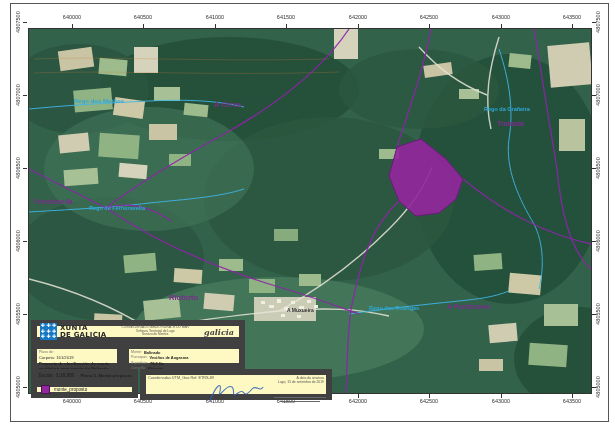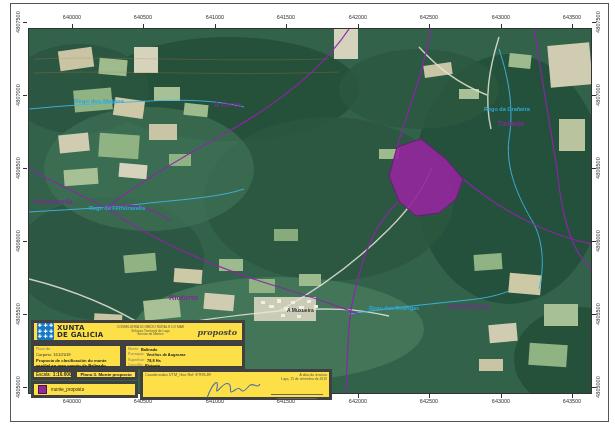--- a/index.html
+++ b/index.html
@@ -5,21 +5,21 @@
   html,body{margin:0;padding:0;background:#e8e8e8;}
   #stage{position:relative;width:615px;height:425px;background:#ffffff;overflow:hidden;
          font-family:"Liberation Sans", sans-serif;color:#222;}
   .outer-border{position:absolute;left:10px;top:3px;width:597px;height:417px;border:1px solid #555;}
   .map-frame{position:absolute;left:28px;top:28px;width:562px;height:364px;border:1px solid #333;box-sizing:content-box;}
   .map-frame svg{display:block;}
   .grid-label{position:absolute;font-size:5.5px;color:#333;white-space:nowrap;transform:translate(-50%,-50%);}
   .grid-label.rot{transform:translate(-50%,-50%) rotate(-90deg);}
   .tick{position:absolute;background:#333;}
   
-  .tb{position:absolute;background:#fde047;border:3px solid #404040;box-sizing:border-box;}
+  .tb{position:absolute;background:#fef9c3;border:6px solid #404040;box-sizing:border-box;}
   .tb-row1{left:31px;top:320px;width:214px;height:23px;display:flex;align-items:center;padding:2px 3px;}
   .xunta-logo{width:17px;height:17px;background:#1779c4;position:relative;flex:0 0 auto;border-radius:1px;
               display:grid;grid-template-columns:repeat(3,1fr);grid-template-rows:repeat(3,1fr);}
   .xunta-logo span{color:#fff;font-size:5px;line-height:5px;text-align:center;}
   .xunta-name{font-family:"DejaVu Sans", sans-serif;font-weight:bold;font-size:7px;line-height:7px;color:#2a2a2a;margin-left:3px;letter-spacing:.2px;}
   .dept{flex:1;text-align:center;font-size:3.2px;line-height:3.8px;color:#555;padding:0 2px;}
   .brand{font-family:"DejaVu Serif", serif;font-style:italic;font-weight:bold;font-size:8px;color:#444;margin-right:2px;}
   .tb-row2l{left:31px;top:343px;width:92px;height:26px;padding:1px 2px;}
   .tb-row2l .lbl{font-size:3.5px;color:#777;}
   .tb-row2l .carpeta{font-size:4.2px;color:#333;margin-top:1px;}
@@ -233,21 +233,21 @@
     </div>
     <div class="xunta-name">
       <div>XUNTA</div>
       <div>DE GALICIA</div>
     </div>
     <div class="dept">
       <div>CONSELLERÍA DO MEDIO RURAL E DO MAR</div>
       <div>Xefatura Territorial de Lugo</div>
       <div>Servizo de Montes</div>
     </div>
-    <div class="brand">proposto</div>
+    <div class="brand">galicia</div>
   </div>
 
   <div class="tb tb-row2l">
     <div class="lbl">Plano de:</div>
     <div class="carpeta">Carpeta: 161/2019</div>
     <div class="title">Proposta de clasificación do monte veciñal en man común de Balinado (Riotorto)</div>
   </div>
 
   <div class="tb tb-row2r">
     <div class="fieldline">

